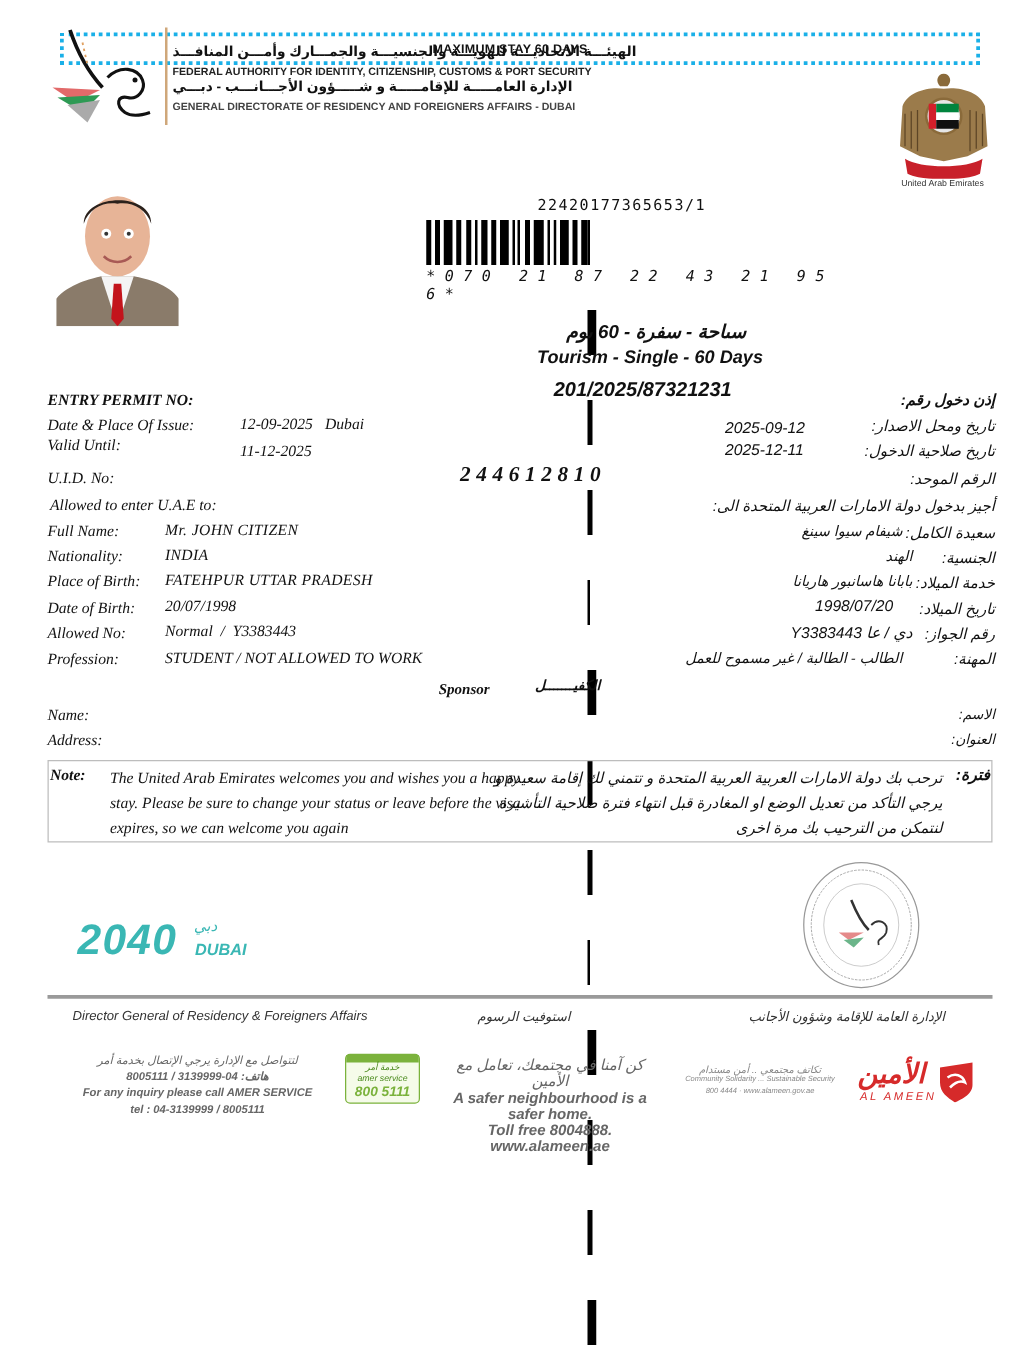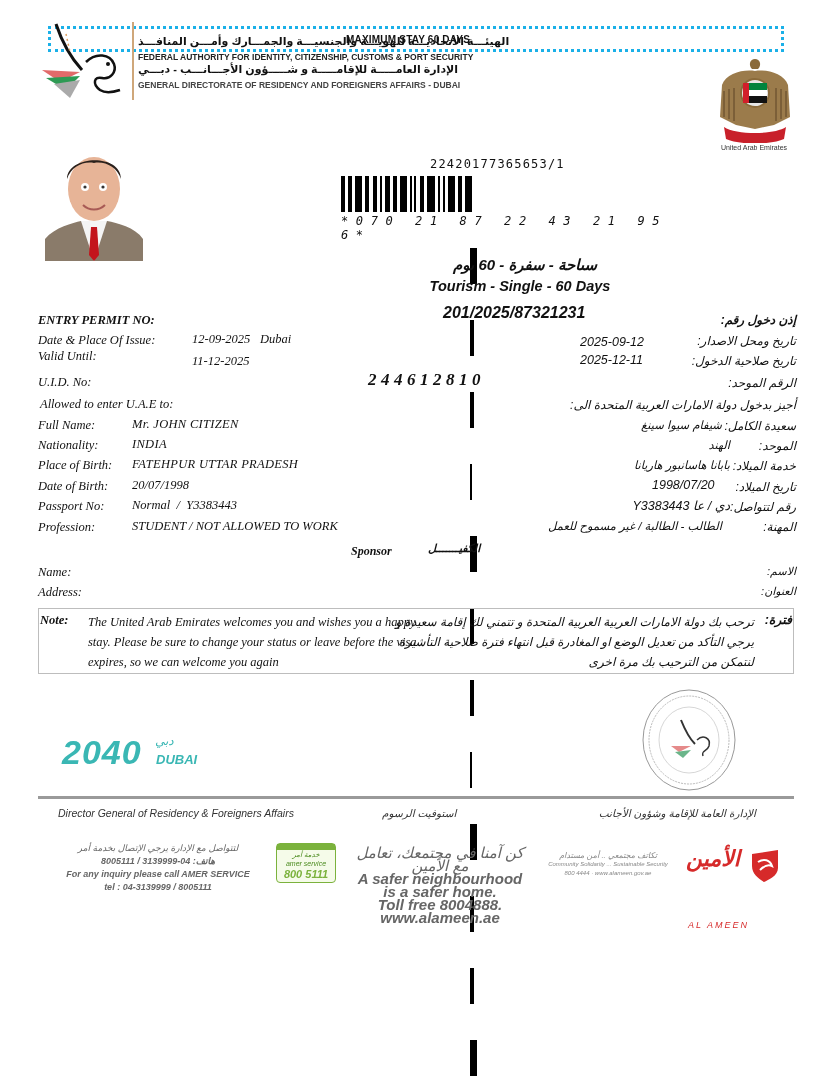--- a/index.html
+++ b/index.html
@@ -58,24 +58,24 @@
   .dubai-ar{left:155px;top:734px;font-size:12px;color:#3ab7b4;font-family:Liberation Serif, serif;}
   .dubai-en{left:156px;top:752px;font-size:13px;font-weight:bold;color:#3ab7b4;}
   .seal{left:641px;top:688px;width:96px;height:104px;}
   .foot-rule{left:38px;top:796px;width:756px;height:3px;background:#9a9a9a;}
   .foot-title{top:807px;font-size:10.5px;color:#333;}
   .amer-text{left:58px;top:842px;width:200px;text-align:center;font-size:9px;line-height:13px;color:#666;}
   .amer-logo{left:276px;top:843px;width:60px;height:40px;border:1px solid #7bb23c;border-radius:4px;box-sizing:border-box;background:#f5fbe9;}
   .amer-logo .bar{height:6px;background:#7bb23c;}
   .amer-logo .t1{font-size:7px;text-align:center;color:#4a8a1d;line-height:9px;}
   .amer-logo .t2{font-size:11px;text-align:center;color:#7bb23c;font-weight:bold;line-height:12px;}
-  .safer-text{left:350px;top:846px;width:180px;text-align:center;font-size:15px;line-height:13px;color:#666;}
+  .safer-text{left:350px;top:846px;width:180px;text-align:center;font-size:12px;line-height:13px;color:#666;}
   .solidarity{left:548px;top:851px;width:120px;text-align:center;font-size:6px;line-height:9px;color:#888;}
   .alameen-ar{left:686px;top:846px;font-size:22px;font-weight:bold;color:#d62a2a;}
-  .alameen-en{left:688px;top:872px;font-size:9px;letter-spacing:2px;color:#d62a2a;margin-top:48px;}
+  .alameen-en{left:688px;top:872px;font-size:9px;letter-spacing:2px;color:#d62a2a;}
 </style>
 </head>
 <body>
 
 
 
 
 <div class="abs dashed-box"></div>
 <div class="abs max-stay sans">MAXIMUM STAY 60 DAYS</div>
 
@@ -231,39 +231,39 @@
 
 <div class="abs lbl" style="top:418px;">Full Name:</div>
 <div class="abs val" style="top:417px;letter-spacing:0.3px;">Mr. JOHN CITIZEN</div>
 <div class="abs sans" style="right:104px;top:418px;font-size:11.5px;direction:rtl;">شيفام سيوا سينغ</div>
 <div class="abs arl sans" style="top:419px;">سعيدة الكامل:</div>
 
 
 <div class="abs lbl" style="top:438px;">Nationality:</div>
 <div class="abs val" style="top:437px;letter-spacing:0.3px;">INDIA</div>
 <div class="abs sans" style="right:96px;top:438px;font-size:11.5px;direction:rtl;font-family:Liberation Mono, monospace;">الهند</div>
-<div class="abs arl sans" style="top:439px;">الموحد:</div>
+<div class="abs arl sans" style="top:439px;">الجنسية:</div>
 
 
 <div class="abs lbl" style="top:458px;">Place of Birth:</div>
 <div class="abs val" style="top:457px;letter-spacing:0.3px;">FATEHPUR UTTAR PRADESH</div>
 <div class="abs sans" style="right:96px;top:458px;font-size:11.5px;direction:rtl;">بابانا هاسانبور هاريانا</div>
 <div class="abs arl sans" style="top:459px;">خدمة الميلاد:</div>
 
 
 <div class="abs lbl" style="top:479px;">Date of Birth:</div>
 <div class="abs val" style="top:478px;">20/07/1998</div>
 <div class="abs sans" style="left:652px;top:478px;font-size:12.5px;">1998/07/20</div>
 <div class="abs arl sans" style="top:480px;">تاريخ الميلاد:</div>
 
 
-<div class="abs lbl" style="top:499px;">Passport No:</div>
+<div class="abs lbl" style="top:499px;">Allowed No:</div>
 <div class="abs val" style="top:498px;white-space:pre;">Normal  /  Y3383443</div>
 <div class="abs sans" style="right:96px;top:498px;font-size:12.5px;direction:rtl;">دي / عا Y3383443</div>
-<div class="abs arl sans" style="top:500px;">رقم لتتواصل:</div>
+<div class="abs arl sans" style="top:500px;">رقم الجواز:</div>
 
 
 <div class="abs lbl" style="top:520px;">Profession:</div>
 <div class="abs val" style="top:519px;">STUDENT / NOT ALLOWED TO WORK</div>
 <div class="abs sans" style="right:104px;top:519px;font-size:11.5px;direction:rtl;">الطالب - الطالبة / غير مسموح للعمل</div>
 <div class="abs arl sans" style="top:520px;">المهنة:</div>
 
 
 <div class="abs sponsor-en">Sponsor</div>
 <div class="abs sponsor-ar sans">الكفيـــــــل</div>

